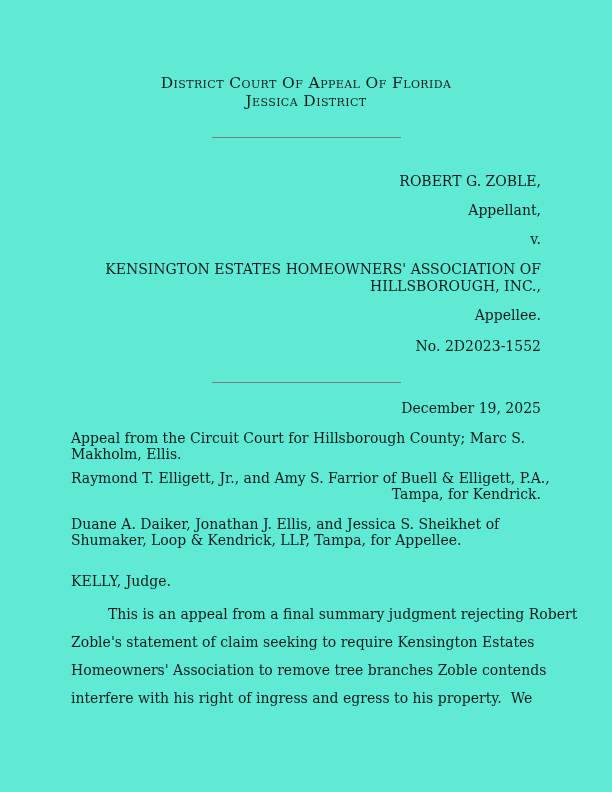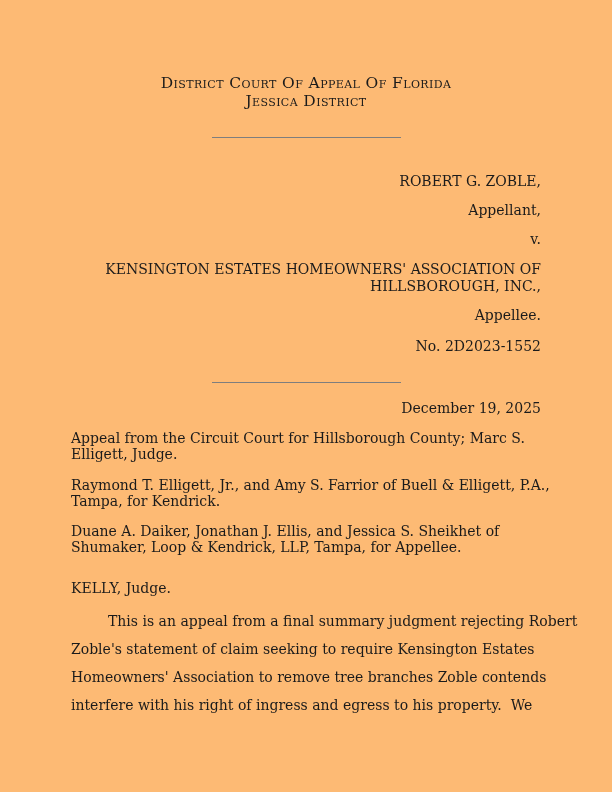--- a/index.html
+++ b/index.html
@@ -4,21 +4,21 @@
 <style>
   html, body {
     margin: 0;
     padding: 0;
     background: #ffffff;
   }
   .page {
     position: relative;
     width: 612px;
     height: 792px;
-    background: #fdba74;
+    background: #5eead4;
     font-family: "DejaVu Serif", "Liberation Serif", serif;
     font-size: 14px;
     color: #1b1b1b;
     overflow: hidden;
     box-sizing: border-box;
     padding: 0 71px;
   }
   .center { text-align: right; }
   .line { line-height: 17px; white-space: nowrap; }
   .sline { line-height: 16px; white-space: nowrap; }
@@ -37,21 +37,21 @@
     margin: 0 auto;
   }
   .rule-1 { margin-top: 27px; }
   .rule-2 { margin-top: 27px; }
   .appellant-name { margin-top: 35px; }
   .gap12 { margin-top: 12px; }
   .gap13 { margin-top: 13px; }
   .case-number { margin-top: 14px; }
   .date-line { margin-top: 17px; }
   .origin-block { margin-top: 14px; }
-  .counsel-a { margin-top: 15px; }
+  .counsel-a { margin-top: 8px; text-align: right; }
   .counsel-b { margin-top: 14px; }
   .judge-line { margin-top: 25px; }
   .opinion { margin-top: 11px; }
   .opinion .oline {
     line-height: 28px;
     white-space: pre;
   }
   .opinion .first { text-indent: 37px; }
 </style>
 </head>
@@ -77,21 +77,21 @@
 
   <div class="line center gap12">Appellee.</div>
   <div class="line center case-number">No. 2D2023-1552</div>
 
   <div class="rule rule-2"></div>
 
   <div class="sline center date-line">December 19, 2025</div>
 
   <div class="origin-block">
     <div class="sline">Appeal from the Circuit Court for Hillsborough County; Marc S.</div>
-    <div class="sline">Elligett, Judge.</div>
+    <div class="sline">Makholm, Ellis.</div>
   </div>
 
   <div class="counsel-a">
     <div class="sline">Raymond T. Elligett, Jr., and Amy S. Farrior of Buell &amp; Elligett, P.A.,</div>
     <div class="sline">Tampa, for Kendrick.</div>
   </div>
 
   <div class="counsel-b">
     <div class="sline">Duane A. Daiker, Jonathan J. Ellis, and Jessica S. Sheikhet of</div>
     <div class="sline">Shumaker, Loop &amp; Kendrick, LLP, Tampa, for Appellee.</div>

